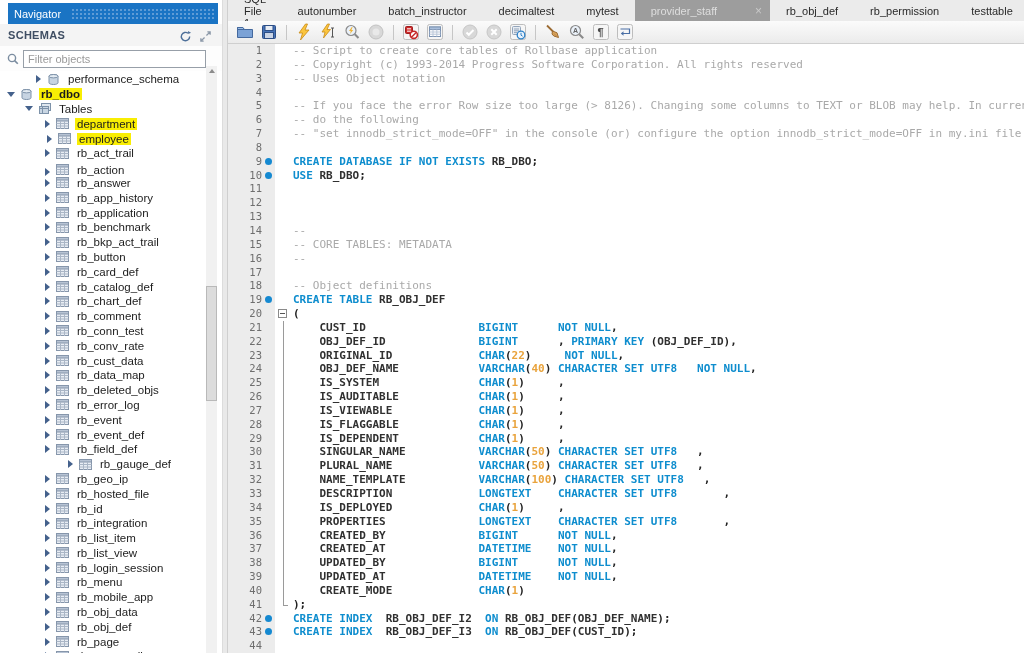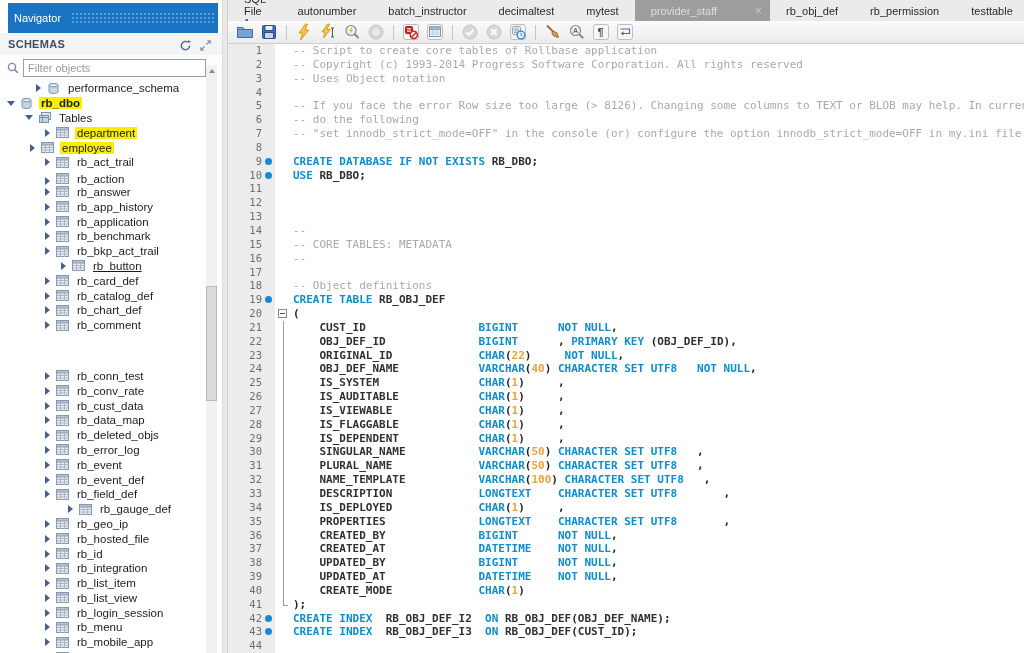--- a/index.html
+++ b/index.html
@@ -2,21 +2,21 @@
 <html style="--kw: #0e8dce; --num: #e9a33c; --cmt: #a9a9a9; --ident: #303030; --hl: #f9ee03; --titlebg: #1a74c4; --dot: #1589d1; --atabbg: #9d9d9d; --atabfg: #dedede;"><head>
 <meta charset="utf-8">
 <style>
   * { margin:0; padding:0; box-sizing:border-box; }
   html,body { width:1024px; height:653px; overflow:hidden; background:#fff;
               font-family:"Liberation Sans", sans-serif; }
   .app { width:1024px; height:653px; display:flex; }
 
   
   .navigator { width:222px; height:653px; background:#fff; position:relative; flex:none; display:flex; flex-direction:column; }
-  .nav-title { height:30px; margin:3px 4px 0 8px; background:var(--titlebg,#1a74c4); color:#fff;
+  .nav-title { height:21px; margin:3px 4px 0 8px; background:var(--titlebg,#1a74c4); color:#fff;
                font-size:11px; display:flex; align-items:center; padding-left:6px; }
   .nav-title .dots { flex:1; height:12px; margin:0 4px 0 10px;
     background-image:radial-gradient(circle,#5f9cd6 1px,transparent 1.1px); background-size:4px 4px; }
   .schemas-header { height:22px; background:#f4f4f4; display:flex; align-items:center; padding:0 10px 0 8px; }
   .schemas-header .shlabel { font-size:11px; font-weight:bold; color:#3f4e63; letter-spacing:.3px; }
   .schemas-header .hicons { margin-left:auto; display:flex; gap:7px; align-items:center; }
   .schemas-header .hicons span { width:13px; height:13px; display:inline-block; }
   .filter-row { height:25px; display:flex; align-items:center; padding:0 16px 0 6px; background:#fdfdfd; }
   .filter-row .mag { width:14px; height:14px; flex:none; margin-right:3px; }
   .filter-row input { flex:1; height:18px; border:1px solid #979fa8; font-size:11px; padding:0 4px; color:#444;
@@ -152,21 +152,21 @@
           </span>
           <span class="ticn">
             <svg width="13" height="11" viewBox="0 0 13 11">
               <rect x="0.5" y="0.5" width="12" height="10" fill="#e8edf4" stroke="#8696ab"></rect>
               <rect x="0.5" y="0.5" width="12" height="2.5" fill="#b7c3d4" stroke="#8696ab"></rect>
               <path d="M0.5 5.5h12M0.5 8h12M4.5 3v8M8.5 3v8" stroke="#aab6c6" fill="none"></path>
             </svg>
           </span>
           <span class="lbl hl">department</span>
         </div>
-        <div class="trow" style="padding-left: 27px;">
+        <div class="trow" style="padding-left: 44px;">
           <span class="arr right">
             <i></i>
           </span>
           <span class="ticn">
             <svg width="13" height="11" viewBox="0 0 13 11">
               <rect x="0.5" y="0.5" width="12" height="10" fill="#e8edf4" stroke="#8696ab"></rect>
               <rect x="0.5" y="0.5" width="12" height="2.5" fill="#b7c3d4" stroke="#8696ab"></rect>
               <path d="M0.5 5.5h12M0.5 8h12M4.5 3v8M8.5 3v8" stroke="#aab6c6" fill="none"></path>
             </svg>
           </span>
@@ -256,21 +256,21 @@
           </span>
           <span class="ticn">
             <svg width="13" height="11" viewBox="0 0 13 11">
               <rect x="0.5" y="0.5" width="12" height="10" fill="#e8edf4" stroke="#8696ab"></rect>
               <rect x="0.5" y="0.5" width="12" height="2.5" fill="#b7c3d4" stroke="#8696ab"></rect>
               <path d="M0.5 5.5h12M0.5 8h12M4.5 3v8M8.5 3v8" stroke="#aab6c6" fill="none"></path>
             </svg>
           </span>
           <span class="lbl">rb_bkp_act_trail</span>
         </div>
-        <div class="trow" style="padding-left: 58px; text-decoration: underline;">
+        <div class="trow" style="padding-left: 42px;">
           <span class="arr right">
             <i></i>
           </span>
           <span class="ticn">
             <svg width="13" height="11" viewBox="0 0 13 11">
               <rect x="0.5" y="0.5" width="12" height="10" fill="#e8edf4" stroke="#8696ab"></rect>
               <rect x="0.5" y="0.5" width="12" height="2.5" fill="#b7c3d4" stroke="#8696ab"></rect>
               <path d="M0.5 5.5h12M0.5 8h12M4.5 3v8M8.5 3v8" stroke="#aab6c6" fill="none"></path>
             </svg>
           </span>
@@ -321,21 +321,21 @@
           </span>
           <span class="ticn">
             <svg width="13" height="11" viewBox="0 0 13 11">
               <rect x="0.5" y="0.5" width="12" height="10" fill="#e8edf4" stroke="#8696ab"></rect>
               <rect x="0.5" y="0.5" width="12" height="2.5" fill="#b7c3d4" stroke="#8696ab"></rect>
               <path d="M0.5 5.5h12M0.5 8h12M4.5 3v8M8.5 3v8" stroke="#aab6c6" fill="none"></path>
             </svg>
           </span>
           <span class="lbl">rb_comment</span>
         </div>
-        <div class="trow" style="padding-left: 42px; margin-top: 36px;">
+        <div class="trow" style="padding-left: 42px;">
           <span class="arr right">
             <i></i>
           </span>
           <span class="ticn">
             <svg width="13" height="11" viewBox="0 0 13 11">
               <rect x="0.5" y="0.5" width="12" height="10" fill="#e8edf4" stroke="#8696ab"></rect>
               <rect x="0.5" y="0.5" width="12" height="2.5" fill="#b7c3d4" stroke="#8696ab"></rect>
               <path d="M0.5 5.5h12M0.5 8h12M4.5 3v8M8.5 3v8" stroke="#aab6c6" fill="none"></path>
             </svg>
           </span>

